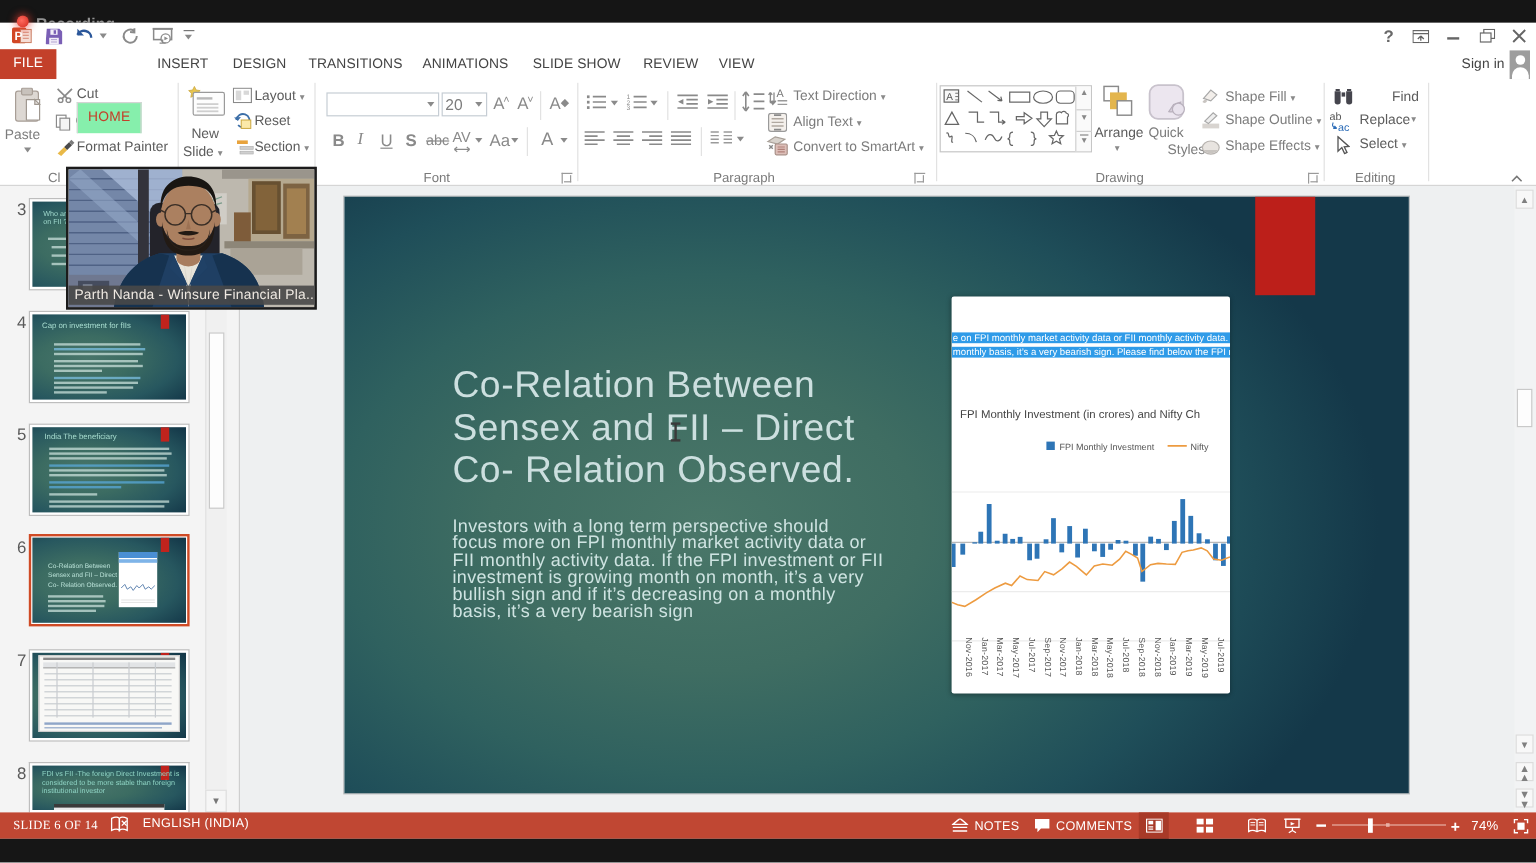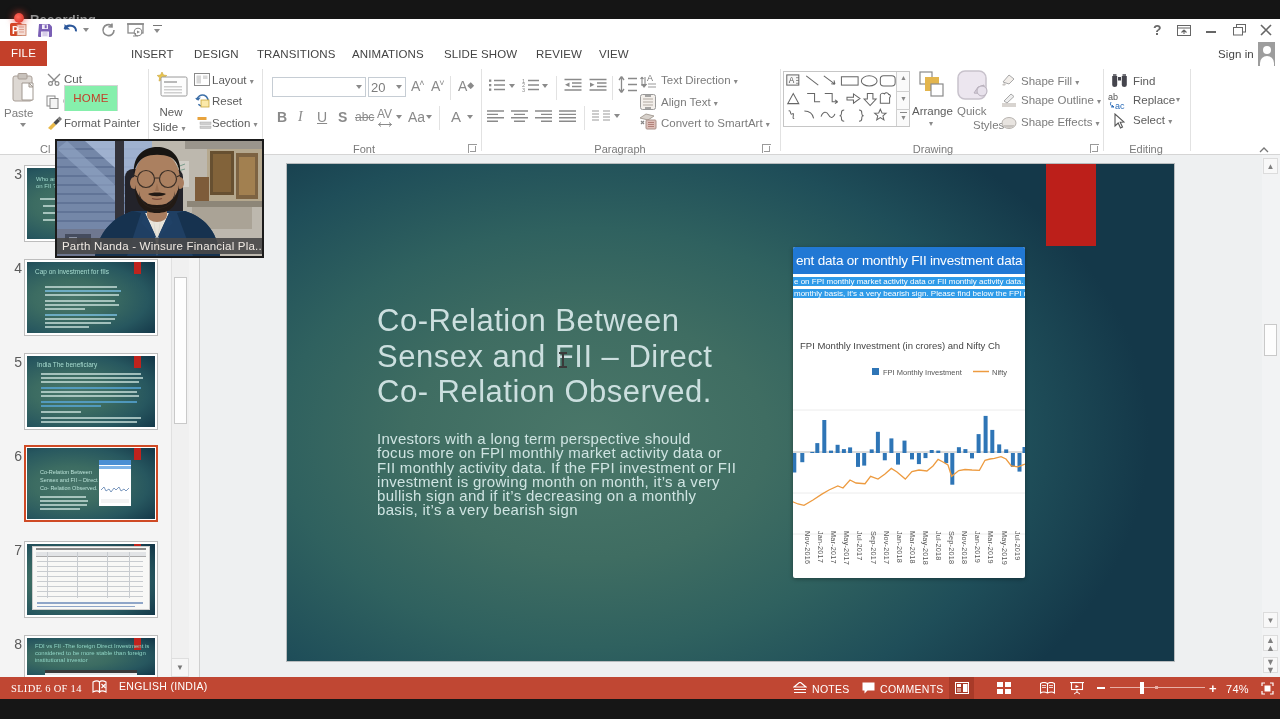--- a/index.html
+++ b/index.html
@@ -393,21 +393,21 @@
       <path d="M2 10 a7 5.5 0 0 0 12 0" fill="#c8c4c0"></path>
     </svg>
     <div class="rtext" style="left:1021px;top:50px;">Shape Effects <span class="care2">▾</span></div>
 
     <svg class="abs" style="left:1110px;top:8px;" width="19" height="14" viewBox="0 0 19 14">
       <path d="M2.2 2 h5 v9 a2.5 2 0 0 1 -5 0 z" fill="#45454d"></path>
       <path d="M11.8 2 h5 v9 a2.5 2 0 0 1 -5 0 z" fill="#45454d"></path>
       <rect x="8" y="3" width="3" height="3.5" fill="#45454d"></rect>
       <path d="M3 1 h3.5 M12.5 1 h3.5" stroke="#45454d" stroke-width="1.5"></path>
     </svg>
-    <div class="rtextd" style="left:1133px;top:9px;">Find</div>
+    <div class="rtextd" style="left:1160px;top:9px;">Find</div>
     <svg class="abs" style="left:1108px;top:26px;" width="22" height="18" viewBox="0 0 22 18">
       <text x="0" y="8" font-size="9" fill="#555" font-family="sans-serif">ab</text>
       <text x="7" y="17" font-size="9" fill="#2b6cb8" font-family="sans-serif">ac</text>
       <path d="M3 10 q-2 4 3 5 M6 15 l-3 0 M6 15 l-2-2" stroke="#2b6cb8" stroke-width="0.9" fill="none"></path>
     </svg>
     <div class="rtextd" style="left:1133px;top:28px;">Replace</div>
     <div class="care2 abs" style="left:1176px;top:29px;">▾</div>
     <svg class="abs" style="left:1112px;top:47px;" width="13" height="16" viewBox="0 0 13 16">
       <path d="M3 1 L3 13 L6.2 10 L8.5 15 L10.5 14 L8.2 9.3 L12 9 Z" fill="#fff" stroke="#555" stroke-width="1.1"></path>
     </svg>
@@ -518,21 +518,20 @@
     </div>
     <div id="editor">
       <div id="slide">
         <div id="redrect"></div>
         <div id="slidetitle">Co-Relation Between<br>Sensex and FII – Direct<br>Co- Relation Observed.</div>
         <div id="slidebody">Investors with a long term perspective should<br>focus more on FPI monthly market activity data or<br>FII monthly activity data. If the FPI investment or FII<br>investment is growing month on month, it’s a very<br>bullish sign and if it’s decreasing on a monthly<br>basis, it’s a very bearish sign</div>
         <div style="position:absolute;left:275px;top:189px;width:1.5px;height:14px;background:#3a3a3a;"></div>
         <div style="position:absolute;left:272px;top:188px;width:8px;height:1.5px;background:#3a3a3a;"></div>
         <div style="position:absolute;left:272px;top:202px;width:8px;height:1.5px;background:#3a3a3a;"></div>
         <div id="chartcard" style="position:absolute;left:506px;top:83px;width:232px;height:331px;background:#fff;border-radius:2px;box-shadow:0 1px 4px rgba(0,0,0,0.35);overflow:hidden;">
-          <div style="position:absolute;left:0;top:0;width:232px;height:27px;background:#2178d4;color:#fff;font-size:13.5px;line-height:27px;padding-left:3px;letter-spacing:-0.2px;white-space:nowrap;">ent data or monthly FII investment data</div>
           <div style="position:absolute;left:0;top:29px;width:232px;font-size:8px;line-height:11.5px;color:#fff;white-space:nowrap;overflow:hidden;">
             <span style="background:#2f9be8;padding:0 1px;">e on FPI monthly market activity data or FII monthly activity data. If t</span><br>
             <span style="background:#2f9be8;padding:0 1px;">monthly basis, it’s a very bearish sign. Please find below the FPI mo</span>
           </div>
           <div style="position:absolute;left:7px;top:93px;width:225px;font-size:9.5px;color:#444;white-space:nowrap;">FPI Monthly Investment (in crores) and Nifty Ch</div>
           <svg style="position:absolute;left:0;top:115px;" width="232" height="216" viewBox="0 0 232 216">
 
             <rect x="79" y="6" width="7" height="7" fill="#2e75b6"></rect>
             <text x="90" y="13" font-size="7.5" fill="#555">FPI Monthly Investment</text>
             <path d="M180 9.5 h16" stroke="#ed9b40" stroke-width="1.5"></path>

